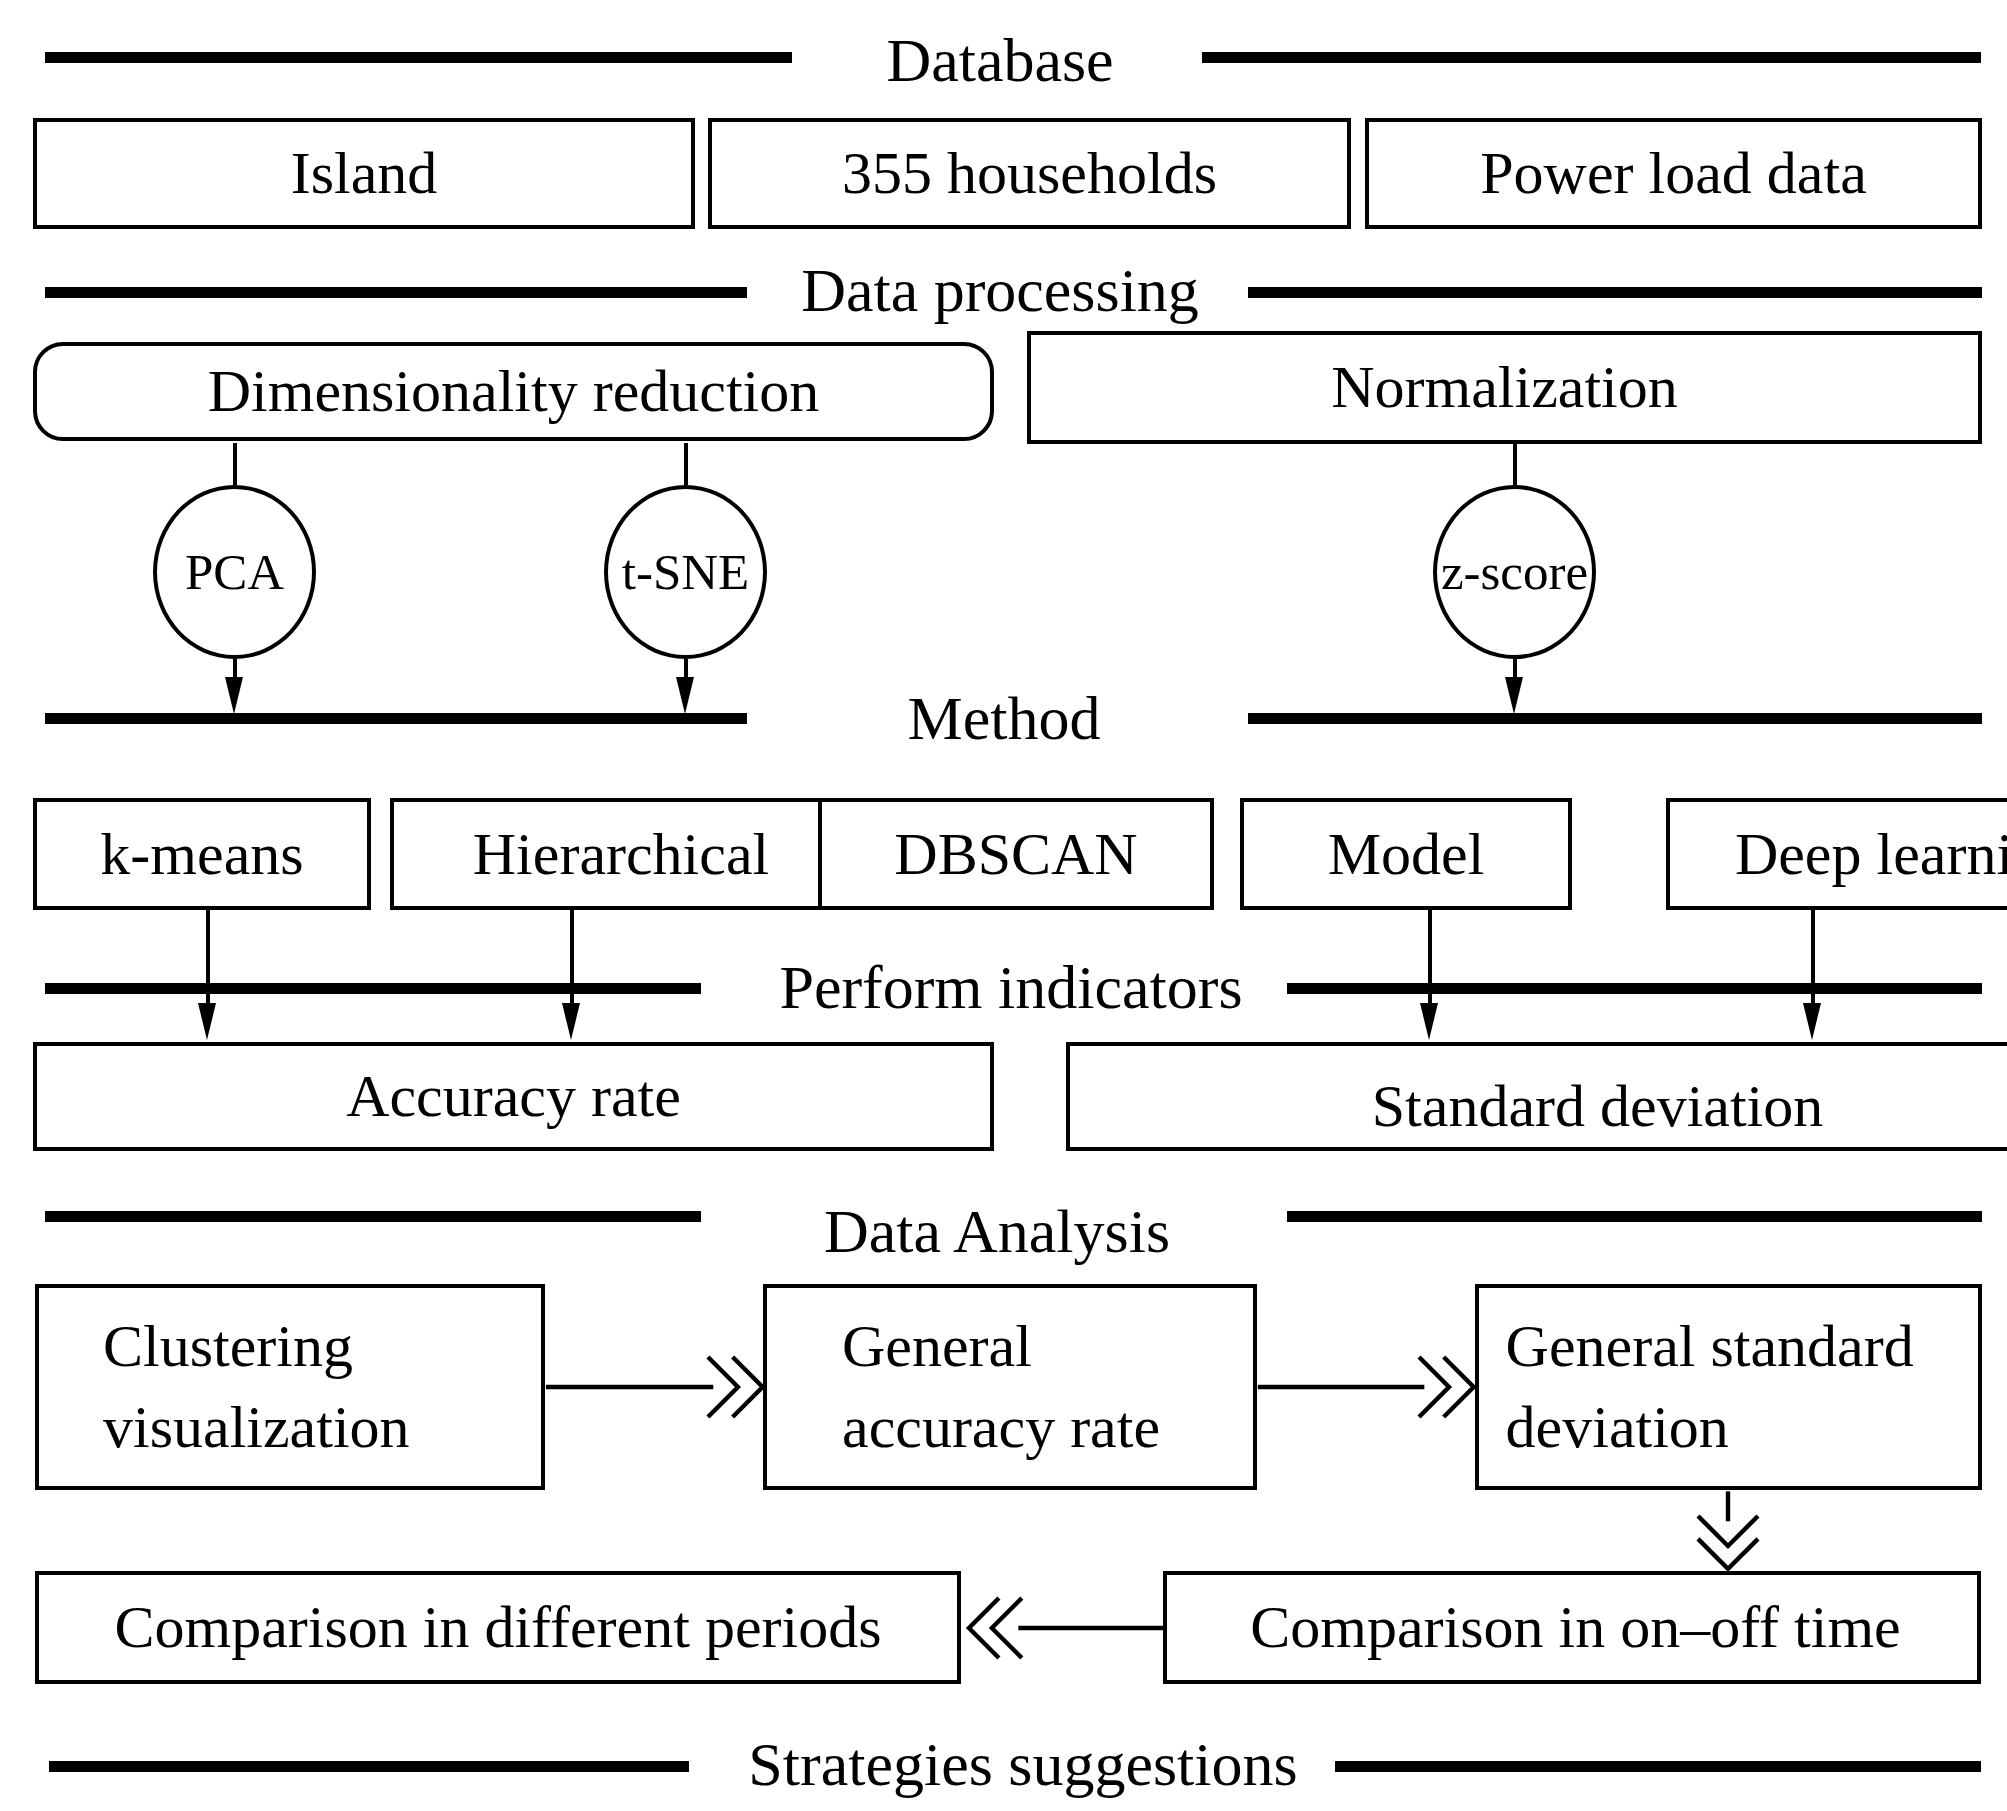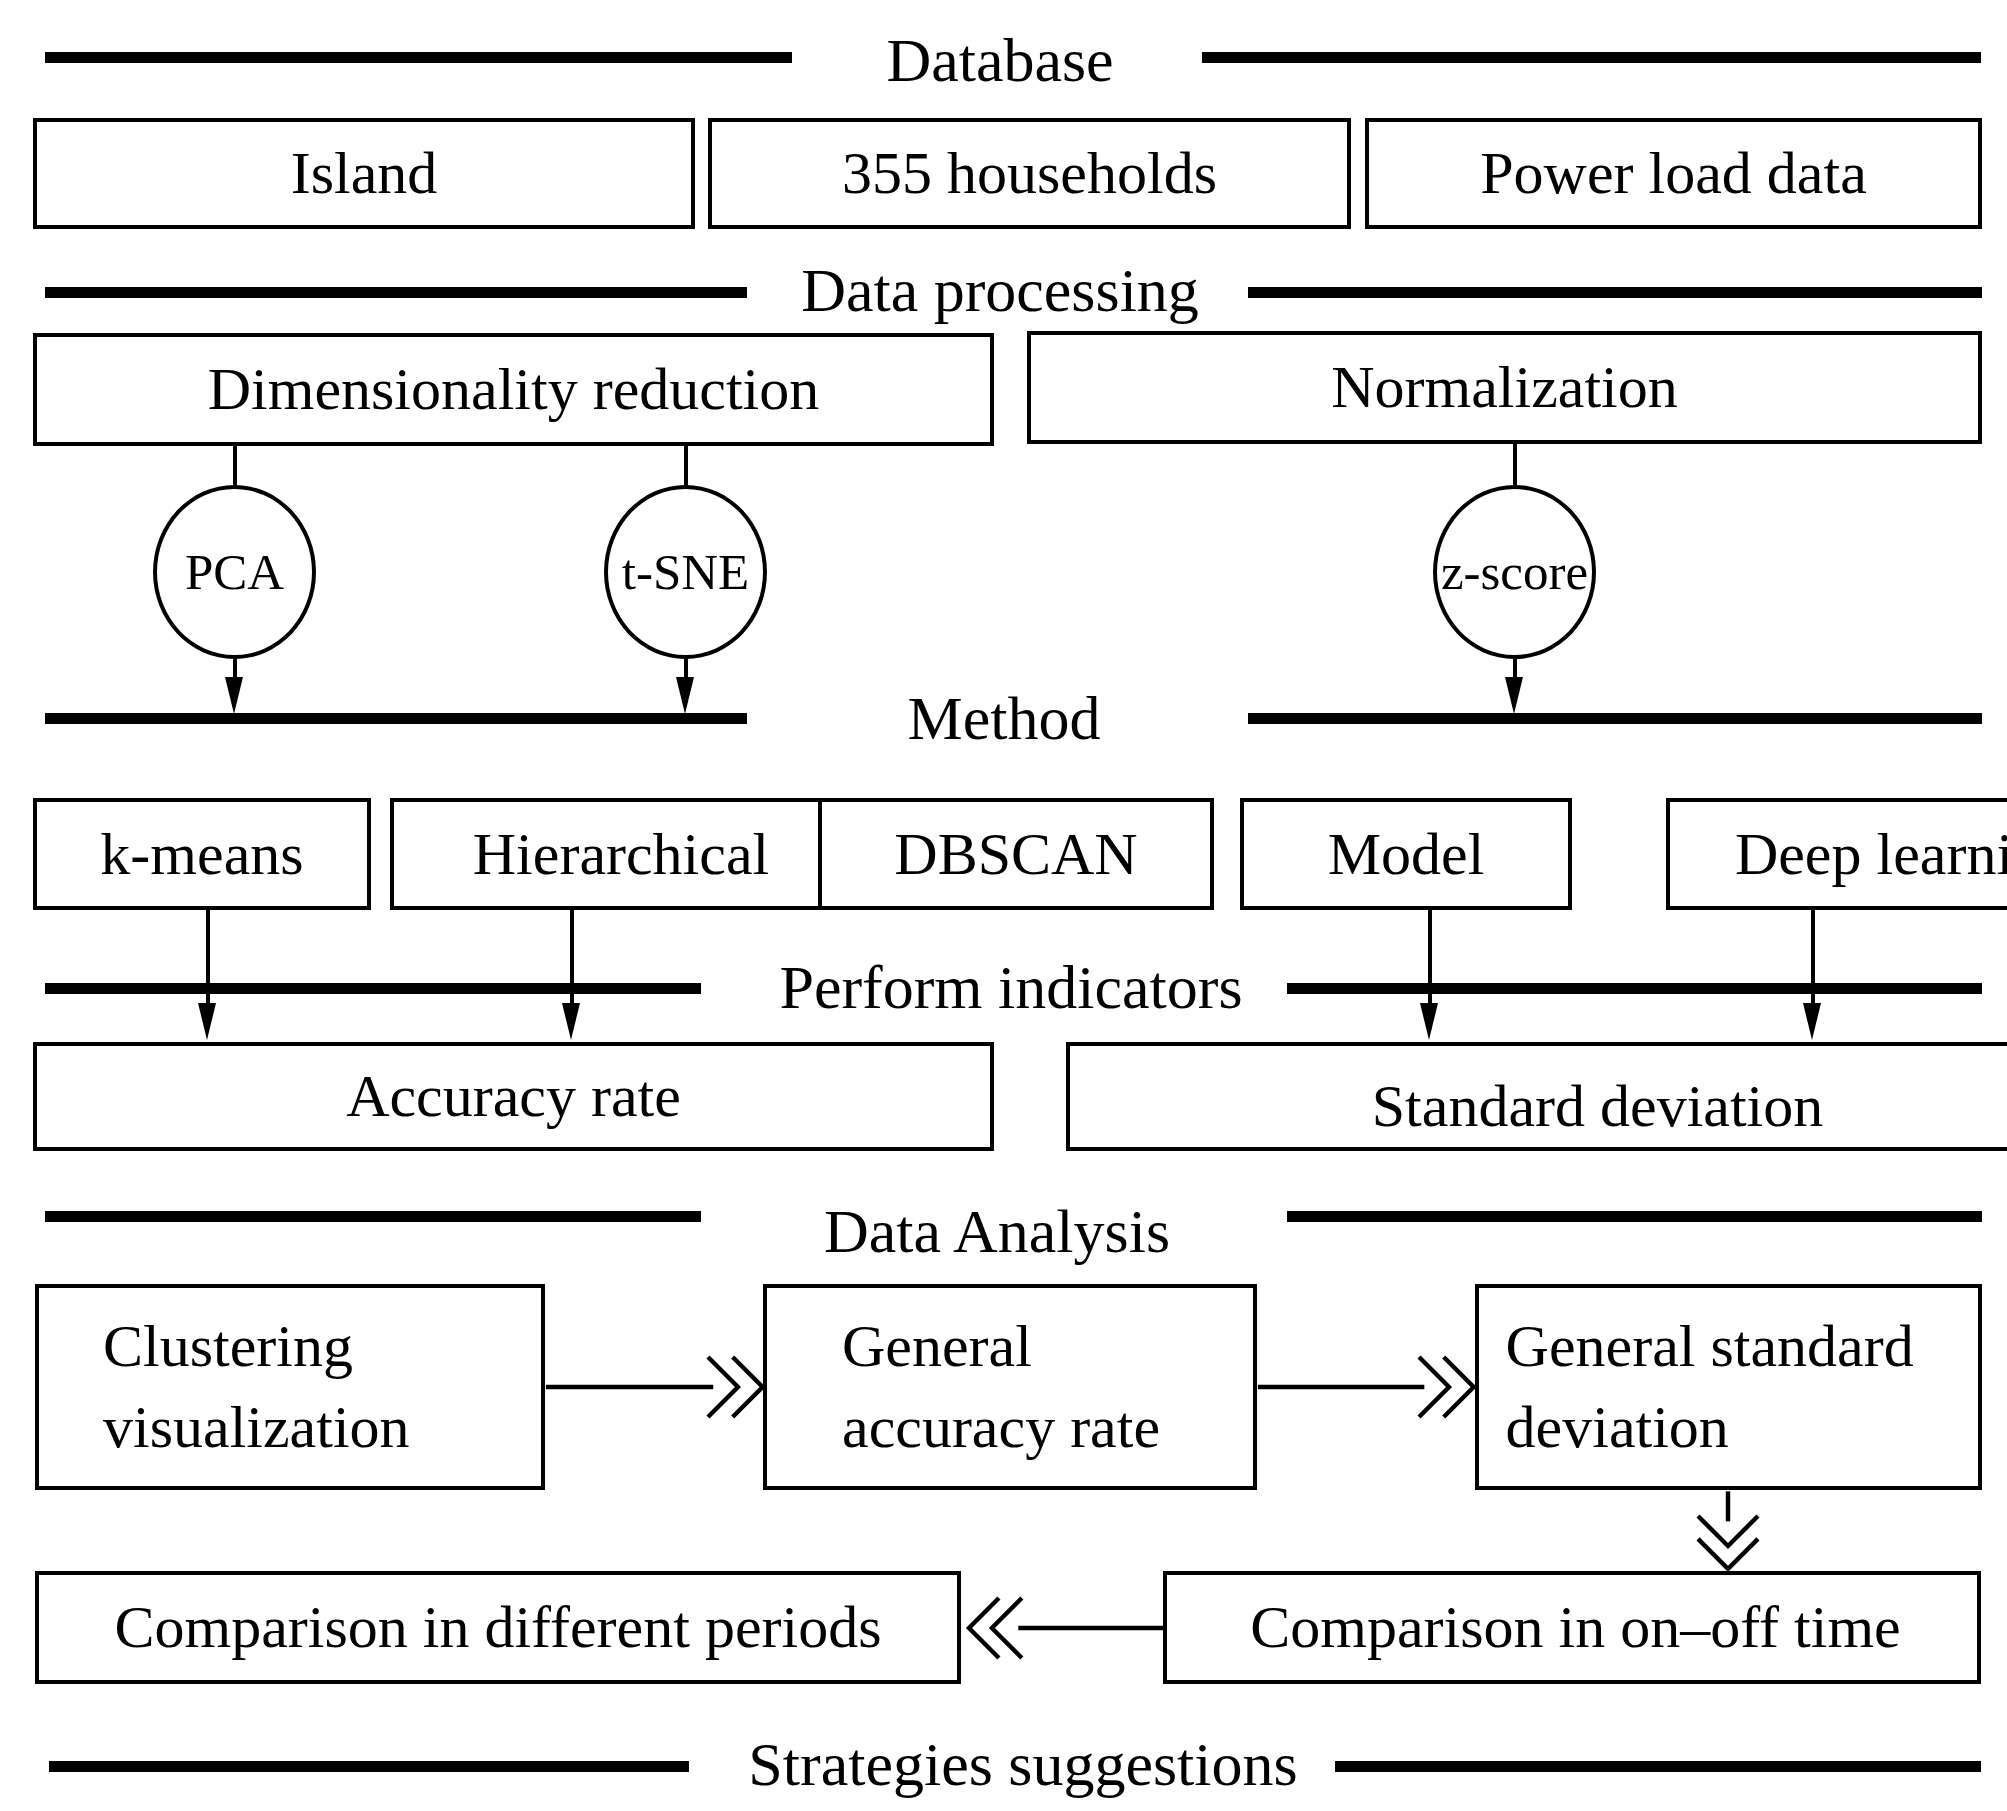--- a/index.html
+++ b/index.html
@@ -76,21 +76,21 @@
     <span>355 households</span>
   </div>
   <div class="box" style="left:1365px; top:118px; width:617px; height:111px;">
     <span>Power load data</span>
   </div>
 
   <div class="hline" style="left:45px; top:287px; width:702px;"></div>
   <div class="header-label" style="left:1000px; top:290px;">Data processing</div>
   <div class="hline" style="left:1248px; top:287px; width:734px;"></div>
 
-  <div class="box" style="left:33px; top:333px; width:961px; height:113px;">
+  <div class="box" style="left:33px; top:342px; width:961px; height:99px;border-radius:30px;">
     <span>Dimensionality reduction</span>
   </div>
   <div class="box" style="left:1027px; top:331px; width:955px; height:113px;">
     <span>Normalization</span>
   </div>
 
   <div class="vline" style="left:233px; top:443px; height:42px;"></div>
   <div class="vline" style="left:684px; top:443px; height:42px;"></div>
   <div class="vline" style="left:1513px; top:443px; height:42px;"></div>
 

